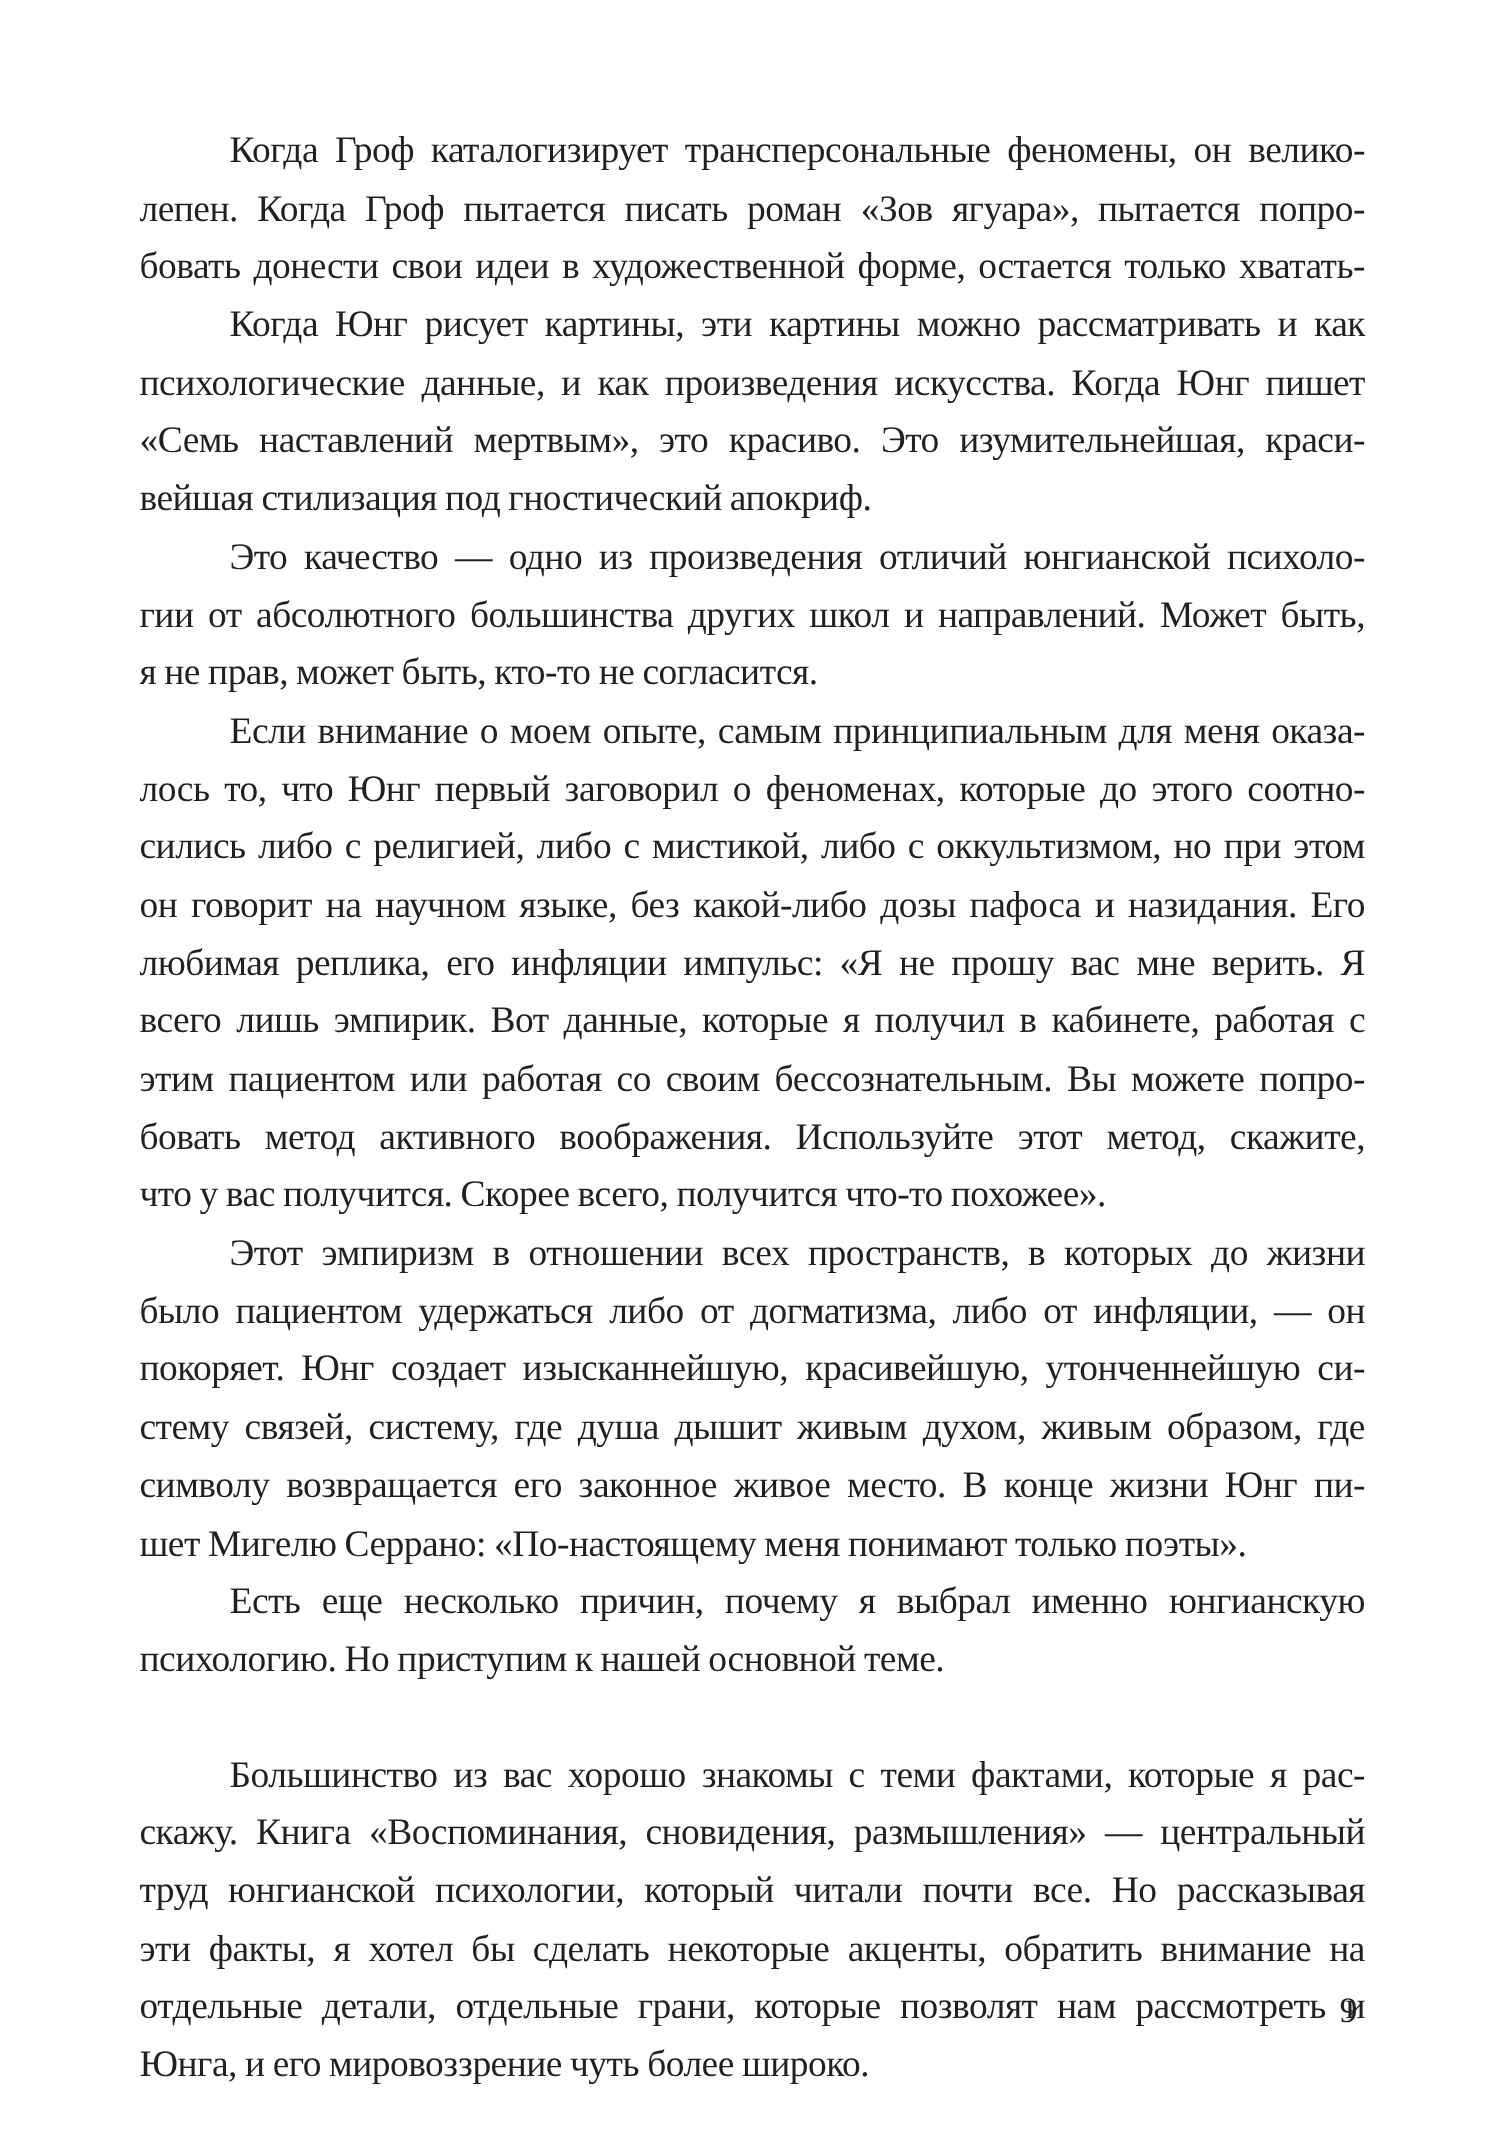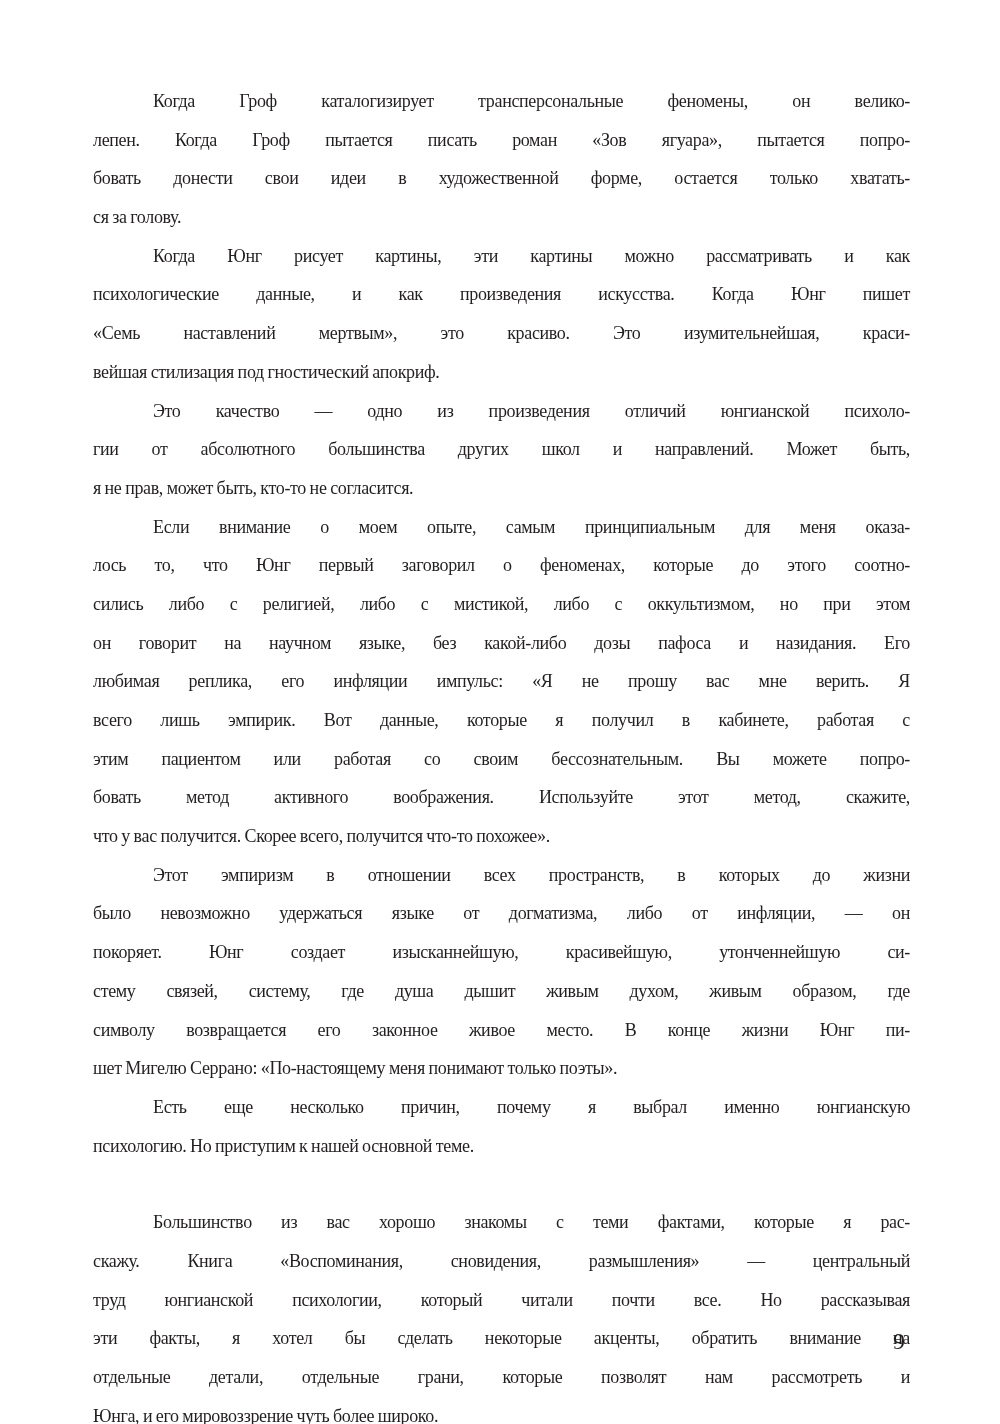--- a/index.html
+++ b/index.html
@@ -19,21 +19,21 @@
       position: absolute;
       left: 93px;
       top: 82px;
       width: 817px;
     }
     .para {
       margin: 0;
     }
     .line {
       display: block;
-      font-size: 18px;
+      font-size: 25px;
       line-height: 38.7px;
       height: 38.7px;
       white-space: nowrap;
       text-align: justify;
       text-align-last: justify;
       letter-spacing: -0.35px;
       word-spacing: -0.5px;
     }
     .line.indent {
       padding-left: 60px;
@@ -55,21 +55,20 @@
   </style>
 </head>
 <body>
 
 <div class="page">
 
   <div class="para">
     <span class="line indent">Когда Гроф каталогизирует трансперсональные феномены, он велико-</span>
     <span class="line">лепен. Когда Гроф пытается писать роман «Зов ягуара», пытается попро-</span>
     <span class="line">бовать донести свои идеи в художественной форме, остается только хватать-</span>
-    <span class="line last">ся за голову.</span>
   </div>
 
   <div class="para">
     <span class="line indent">Когда Юнг рисует картины, эти картины можно рассматривать и как</span>
     <span class="line">психологические данные, и как произведения искусства. Когда Юнг пишет</span>
     <span class="line">«Семь наставлений мертвым», это красиво. Это изумительнейшая, краси-</span>
     <span class="line last">вейшая стилизация под гностический апокриф.</span>
   </div>
 
   <div class="para">
@@ -85,21 +84,21 @@
     <span class="line">он говорит на научном языке, без какой-либо дозы пафоса и назидания. Его</span>
     <span class="line">любимая реплика, его инфляции импульс: «Я не прошу вас мне верить. Я</span>
     <span class="line">всего лишь эмпирик. Вот данные, которые я получил в кабинете, работая с</span>
     <span class="line">этим пациентом или работая со своим бессознательным. Вы можете попро-</span>
     <span class="line">бовать метод активного воображения. Используйте этот метод, скажите,</span>
     <span class="line last">что у вас получится. Скорее всего, получится что-то похожее».</span>
   </div>
 
   <div class="para">
     <span class="line indent">Этот эмпиризм в отношении всех пространств, в которых до жизни</span>
-    <span class="line">было невозможно удержаться языке от догматизма, либо от инфляции, — он</span>
+    <span class="line">было пациентом удержаться либо от догматизма, либо от инфляции, — он</span>
     <span class="line">покоряет. Юнг создает изысканнейшую, красивейшую, утонченнейшую си-</span>
     <span class="line">стему связей, систему, где душа дышит живым духом, живым образом, где</span>
     <span class="line">символу возвращается его законное живое место. В конце жизни Юнг пи-</span>
     <span class="line last">шет Мигелю Серрано: «По-настоящему меня понимают только поэты».</span>
   </div>
 
   <div class="para">
     <span class="line indent">Есть еще несколько причин, почему я выбрал именно юнгианскую</span>
     <span class="line last">психологию. Но приступим к нашей основной теме.</span>
   </div>

